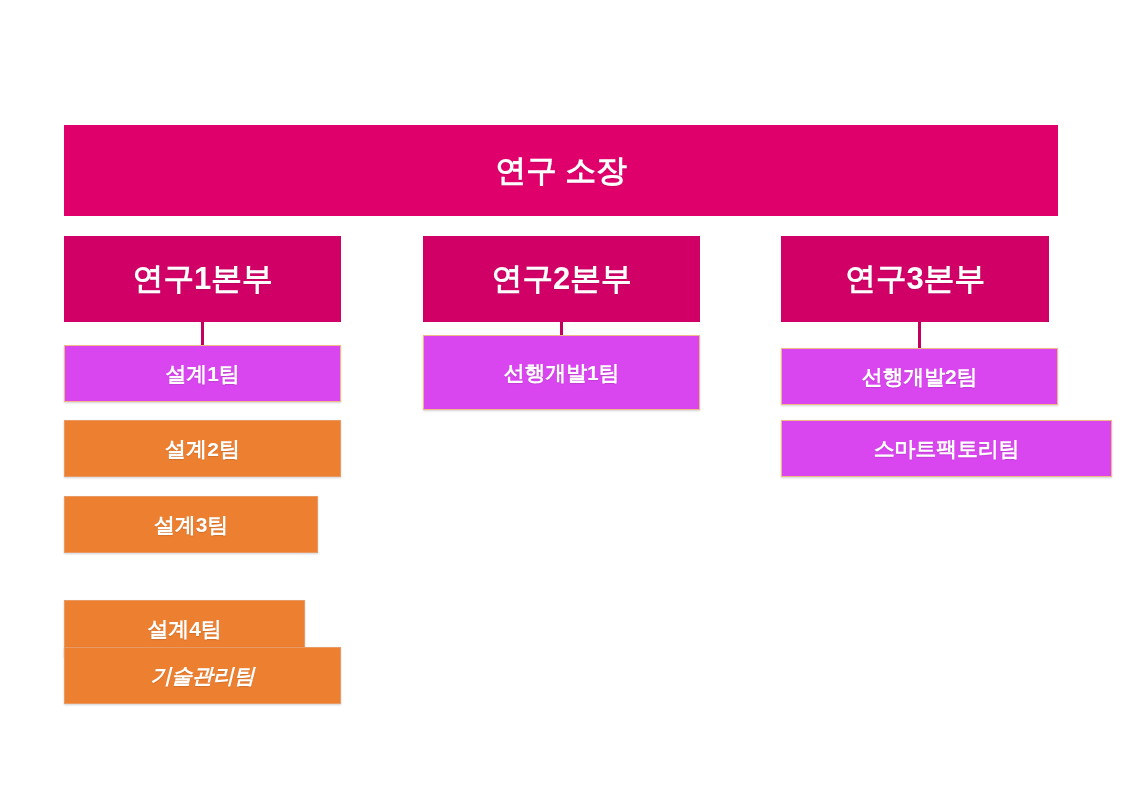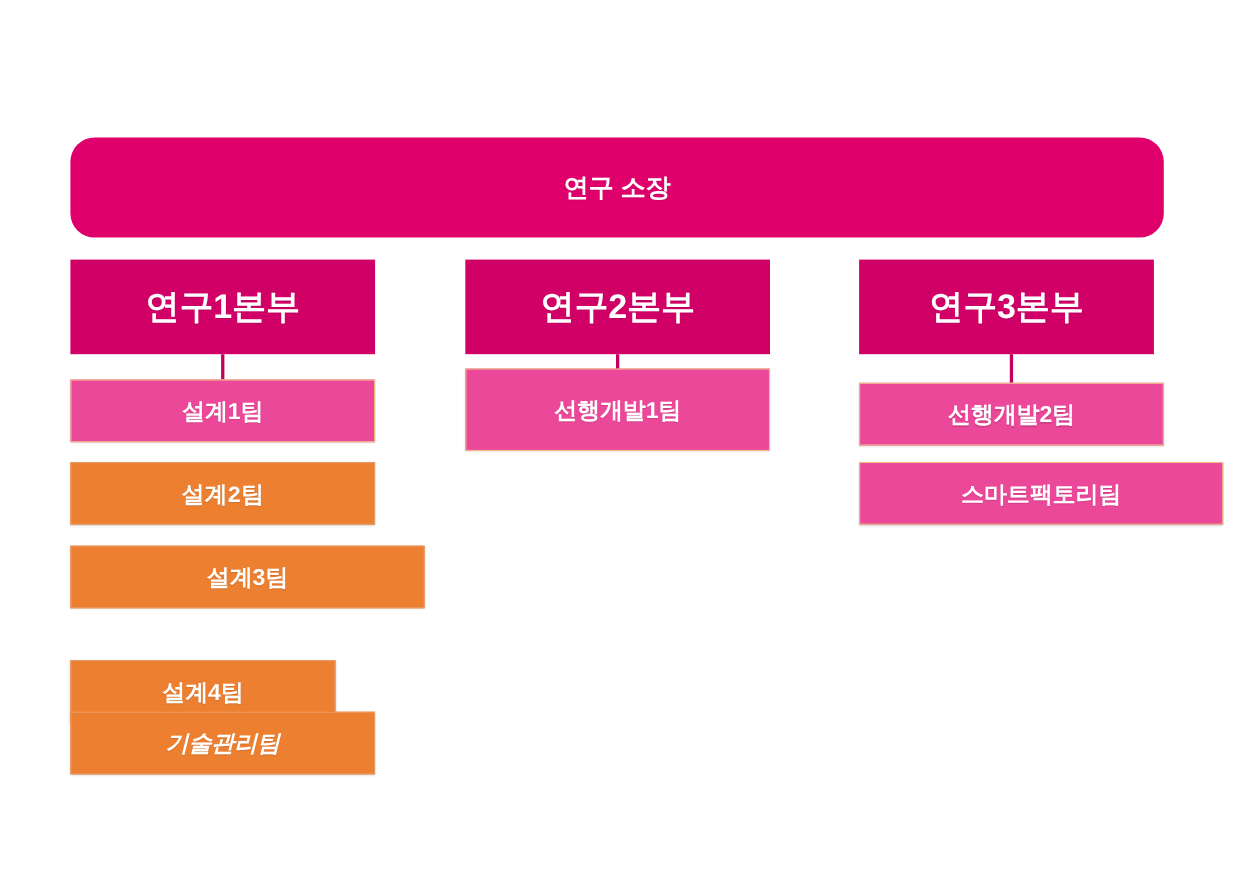--- a/index.html
+++ b/index.html
@@ -24,38 +24,37 @@
     display: flex;
     align-items: center;
     justify-content: center;
     text-align: center;
     color: #ffffff;
     white-space: nowrap;
     letter-spacing: -0.2px;
   }
   
   .node.level-director {
-    font-size: 23px;
+    font-size: 31px;
     font-weight: 700;
     background: #e0006c;
     text-shadow: 0 1px 1px rgba(0,0,0,0.10);
-    border-radius: 22px;
   }
   
   .node.level-division {
     font-size: 31px;
     font-weight: 700;
     background: #d10067;
     text-shadow: 0 1px 1px rgba(0,0,0,0.10);
   }
   
   .node.level-team {
     font-size: 21px;
     font-weight: 700;
-    background: #ec4899;
+    background: #d946ef;
     border: 1px solid #f0b787;
     box-shadow: 0 1px 2px rgba(0,0,0,0.18);
     text-shadow: 0 1px 1px rgba(0,0,0,0.12);
   }
   .node.level-team.tone-dark {
     background: #ed7f30;
     border: 1px solid #e79a63;
   }
   
   .connector {
@@ -76,21 +75,21 @@
       <div class="node level-division" style="left: 64px; top: 236px; width: 277px; height: 86px;">
         <span>연구1본부</span>
       </div>
       <div class="connector" style="left: 201px; top: 322px; width: 3px; height: 23px;"></div>
       <div class="node level-team" style="left: 64px; top: 345px; width: 277px; height: 57px;">
         <span>설계1팀</span>
       </div>
       <div class="node level-team tone-dark" style="left: 64px; top: 420px; width: 277px; height: 57px; font-family: Liberation Mono, monospace;">
         <span>설계2팀</span>
       </div>
-      <div class="node level-team tone-dark" style="left: 64px; top: 496px; width: 322px; height: 57px;">
+      <div class="node level-team tone-dark" style="left: 64px; top: 496px; width: 254px; height: 57px;">
         <span>설계3팀</span>
       </div>
       <div class="node level-team tone-dark" style="left: 64px; top: 600px; width: 241px; height: 57px;">
         <span>설계4팀</span>
       </div>
       <div class="node level-team tone-dark" style="left: 64px; top: 647px; width: 277px; height: 57px; font-style: italic;">
         <span>기술관리팀</span>
       </div>
       <div class="node level-division" style="left: 423px; top: 236px; width: 277px; height: 86px;">
         <span>연구2본부</span>

